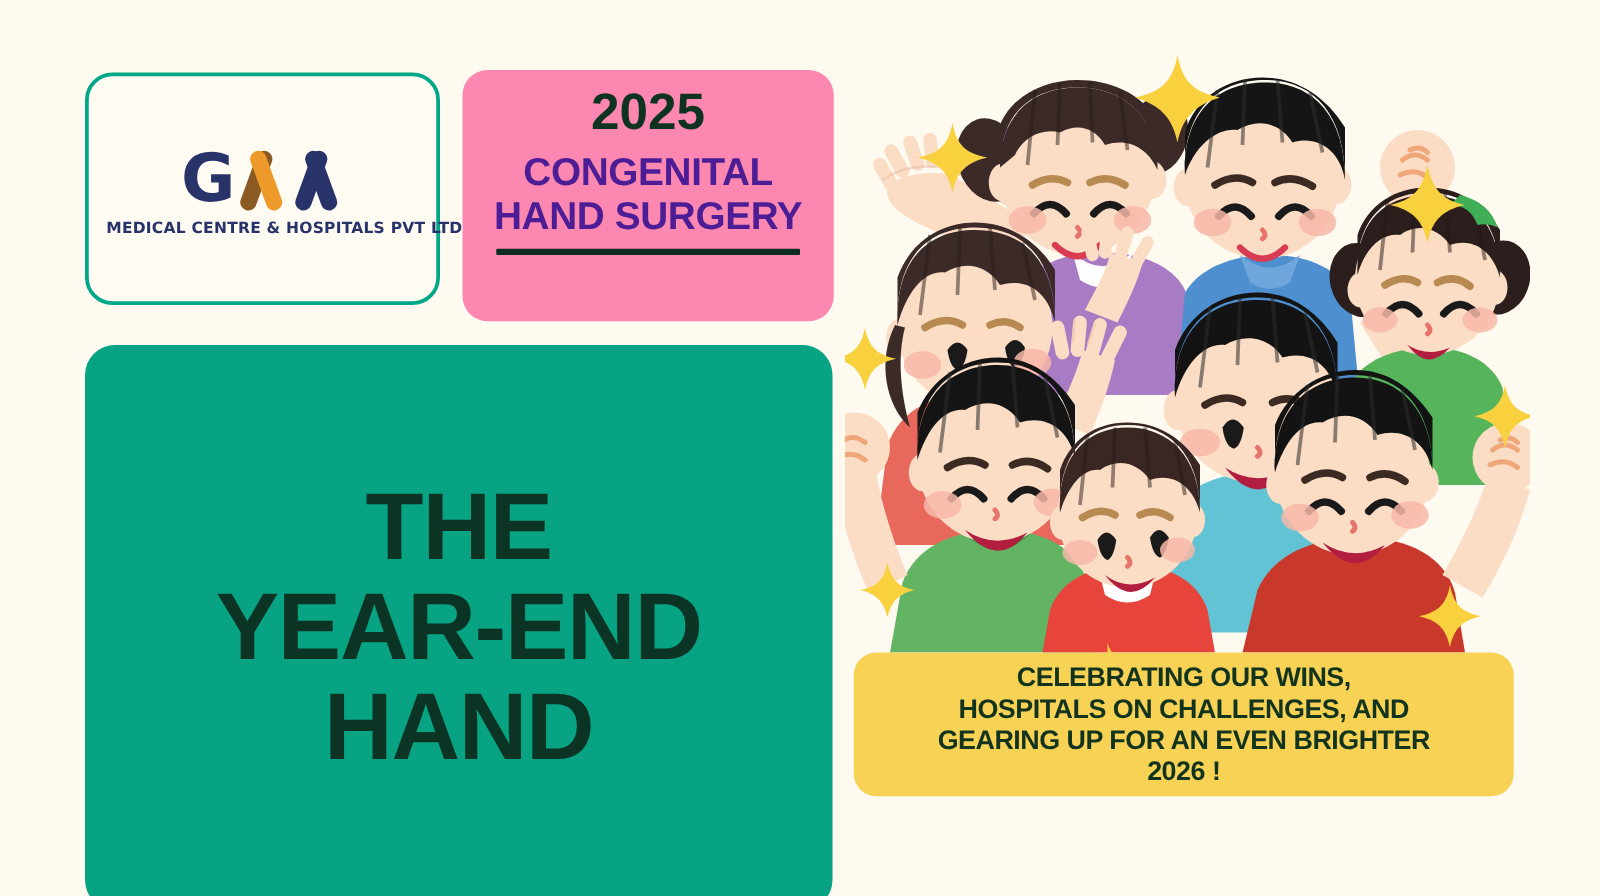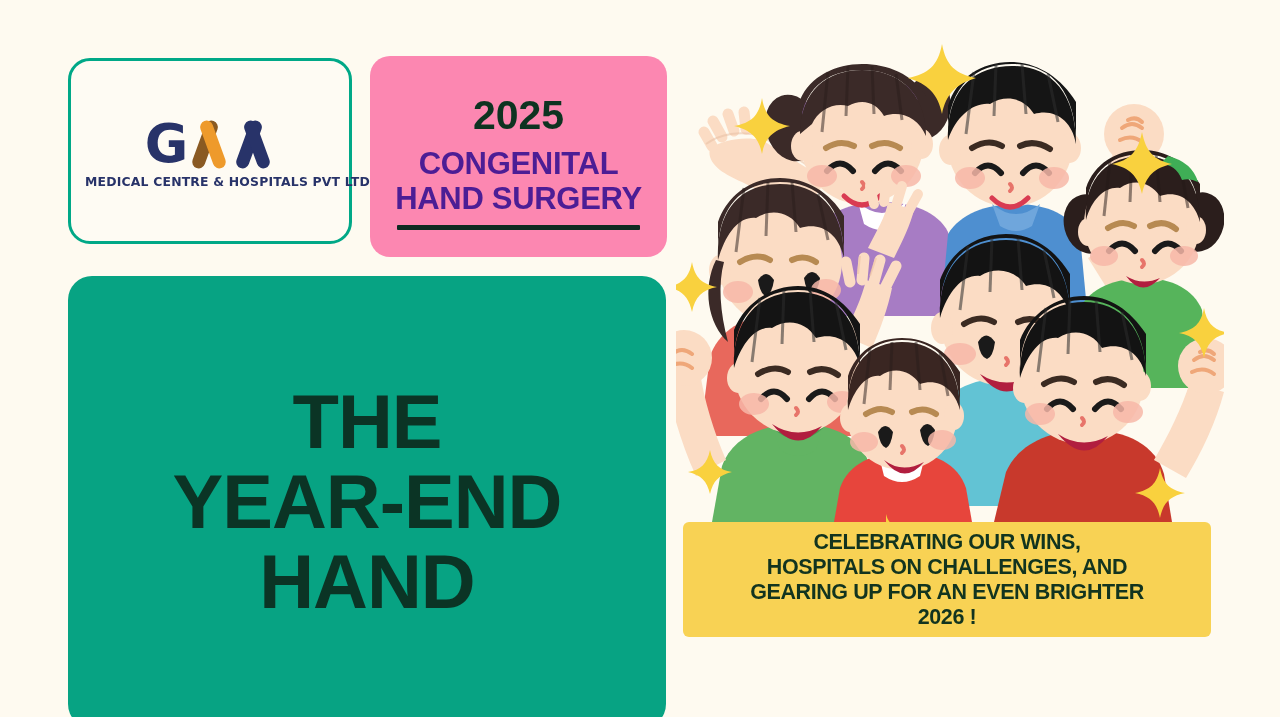--- a/index.html
+++ b/index.html
@@ -43,21 +43,21 @@
     font-family:"DejaVu Sans", sans-serif;
     font-size:12.4px;color:#283369;font-weight:600;
     letter-spacing:0.2px;margin-top:4px;white-space:nowrap;
   }
 
   
   .pink-card{
     position:absolute;left:370px;top:56px;width:297px;height:201px;
     background:#FC87B1;border-radius:20px;
     display:flex;flex-direction:column;align-items:center;
-    box-sizing:border-box;padding-top:36px;
+    box-sizing:border-box;padding-top:10px;
   }
   .pc-year{
     font-family:"Liberation Sans", sans-serif;
     font-weight:bold;font-size:41px;color:#0E3321;line-height:46px;
     letter-spacing:0px;
   }
   .pc-title{
     font-family:"Liberation Sans", sans-serif;
     font-weight:bold;font-size:31px;color:#4c1d95;line-height:35px;
     text-align:center;margin-top:8px;letter-spacing:-0.3px;
@@ -75,21 +75,21 @@
   .teal-text{
     font-family:"Liberation Sans", sans-serif;
     font-weight:bold;color:#0B3425;
     font-size:76px;line-height:80px;text-align:center;
     letter-spacing:-1px;
   }
 
   
   .yellow-box{
     position:absolute;left:683px;top:522px;width:528px;height:115px;
-    background:#F8D254;border-radius:6px;
+    background:#F8D254;border-radius:18px;
     display:flex;align-items:center;justify-content:center;
   }
   .yellow-text{
     font-family:"Liberation Sans", sans-serif;
     font-weight:bold;color:#12341F;font-size:21.5px;line-height:25px;
     text-align:center;letter-spacing:-0.4px;padding:0 10px;
   }
 
   
   .illo{position:absolute;left:676px;top:36px;width:548px;height:486px;}

